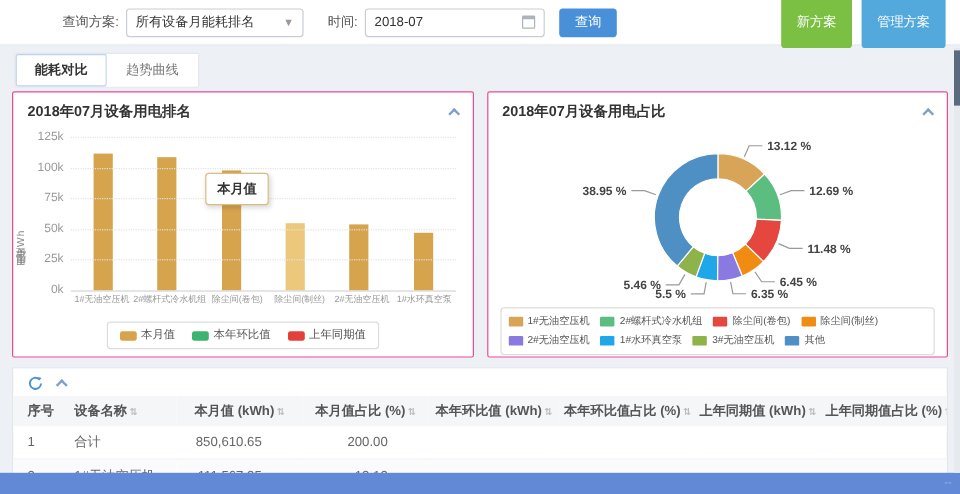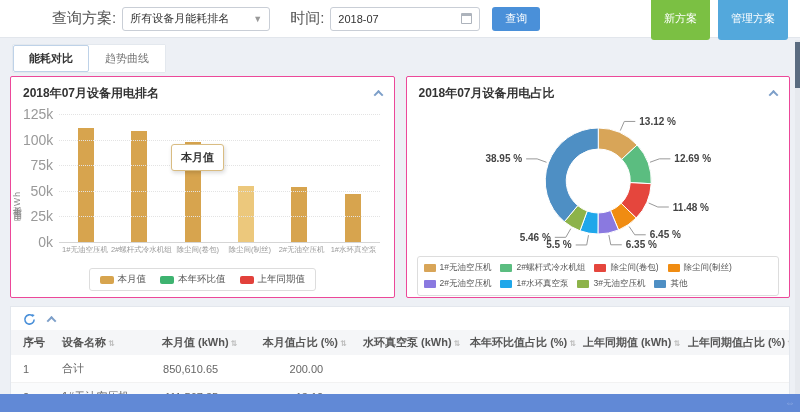--- a/index.html
+++ b/index.html
@@ -1,21 +1,21 @@
 <!DOCTYPE html>
 <html><head>
 <meta charset="utf-8">
 <style>
   * { box-sizing: border-box; margin: 0; padding: 0; }
   html,body { width:800px; height:412px; overflow:hidden; }
   body { background:#edf0f5; font-family:"Liberation Sans","DejaVu Sans",sans-serif; position:relative; }
 
   
   .topbar { height:38px; background:#fff; border-bottom:1px solid #e2e6ec; display:flex; align-items:center; padding:0 12px 0 52px; }
-  .tb-label { font-size:15px; color:#555; }
+  .tb-label { font-size:11px; color:#555; }
   .select { display:flex; align-items:center; justify-content:space-between; width:148px; height:24px; border:1px solid #c9ced6; border-radius:3px; padding:0 7px; font-size:11px; color:#333; background:#fff; margin:0 20px 0 6px; cursor:pointer; }
   .caret { font-size:9px; color:#999; }
   .date { display:flex; align-items:center; justify-content:space-between; width:150px; height:24px; border:1px solid #c9ced6; border-radius:3px; padding:0 7px; font-size:11px; color:#333; background:#fff; margin:0 12px 0 6px; }
   .cal-icon { width:11px; height:11px; border:1px solid #adb3bc; border-top:3px solid #adb3bc; border-radius:1px; }
   .btn { border:none; border-radius:3px; color:#fff; font-size:11px; height:24px; padding:0 13px; cursor:pointer; font-family:inherit; }
   .btn-query { background:#4a90d9; }
   .tb-spacer { flex:1; }
   .btn-right { height:43px; margin-left:8px; }
   .btn-new { background:#7bc043; }
   .btn-save { background:#f3a74e; }
@@ -31,21 +31,21 @@
   .card { background:#fff; border:1px solid #ec4899; border-radius:2px; flex:1; height:222px; position:relative; overflow:hidden; }
   .card-head { display:flex; justify-content:space-between; align-items:center; padding:8px 12px 4px; }
   .card-title { font-size:12px; font-weight:bold; color:#333; }
   .head-icons { display:flex; align-items:center; gap:12px; }
   .chev { width:7px; height:7px; border-left:2px solid #7d9fc9; border-top:2px solid #7d9fc9; transform:rotate(45deg) translate(1px,1px); cursor:pointer; }
 
   
   .bar-wrap { position:relative; height:128px; margin:8px 14px 0 48px; }
   .gridline { position:absolute; left:0; right:0; border-top:1px dotted #e3e3e3; }
   .gridline.zero { border-top:1px solid #d5d5d5; }
-  .tick-label { position:absolute; left:-36px; width:30px; text-align:right; font-size:14px; color:#999; transform:translateY(-50%); }
+  .tick-label { position:absolute; left:-36px; width:30px; text-align:right; font-size:10px; color:#999; transform:translateY(-50%); }
   .y-unit { position:absolute; left:-48px; top:14px; height:100px; writing-mode:vertical-rl; transform:rotate(180deg); font-size:8.5px; color:#888; letter-spacing:1px; }
   .bars { position:absolute; left:0; right:0; top:0; bottom:0; display:flex; align-items:flex-end; }
   .bar-slot { flex:1; display:flex; justify-content:center; align-items:flex-end; height:100%; }
   .bar { width:16px; background:#d7a44e; }
   .bar.hl { background:#ecc87c; }
   .x-labels { display:flex; margin:3px 14px 0 48px; }
   .x-label { flex:1; text-align:center; font-size:7.5px; color:#999; white-space:nowrap; overflow:visible; }
   .bar-legend-row { display:flex; justify-content:center; margin-top:13px; }
   .legend-box { display:inline-flex; border:1px solid #ddd; border-radius:3px; padding:4px 10px; gap:14px; }
   .lg-item { display:flex; align-items:center; font-size:9.5px; color:#555; cursor:pointer; }
@@ -258,21 +258,21 @@
       <span class="chev"></span>
     </span>
   </div>
   <table>
     <thead>
         <tr id="thead-row">
           <th class="left" style="width: 5%;"><span>序号</span></th>
           <th class="left" style="width: 12.5%;"><span>设备名称</span><span class="sort-icon">⇅</span></th>
           <th style="width: 13.5%;"><span>本月值 (kWh)</span><span class="sort-icon">⇅</span></th>
           <th style="width: 13.5%;"><span>本月值占比 (%)</span><span class="sort-icon">⇅</span></th>
-          <th style="width: 14%;"><span>水环真空泵 (kWh)</span><span class="sort-icon">⇅</span></th>
+          <th style="width: 14%;"><span>本年环比值 (kWh)</span><span class="sort-icon">⇅</span></th>
           <th style="width: 14.5%;"><span>本年环比值占比 (%)</span><span class="sort-icon">⇅</span></th>
           <th style="width: 13.5%;"><span>上年同期值 (kWh)</span><span class="sort-icon">⇅</span></th>
           <th style="width: 13.5%;"><span>上年同期值占比 (%)</span><span class="sort-icon">⇅</span></th>
         </tr>
       </thead>
     <tbody id="tbody">
         <tr>
           <td class="left">1</td>
           <td class="left">合计</td>
           <td class="num">850,610.65</td>

